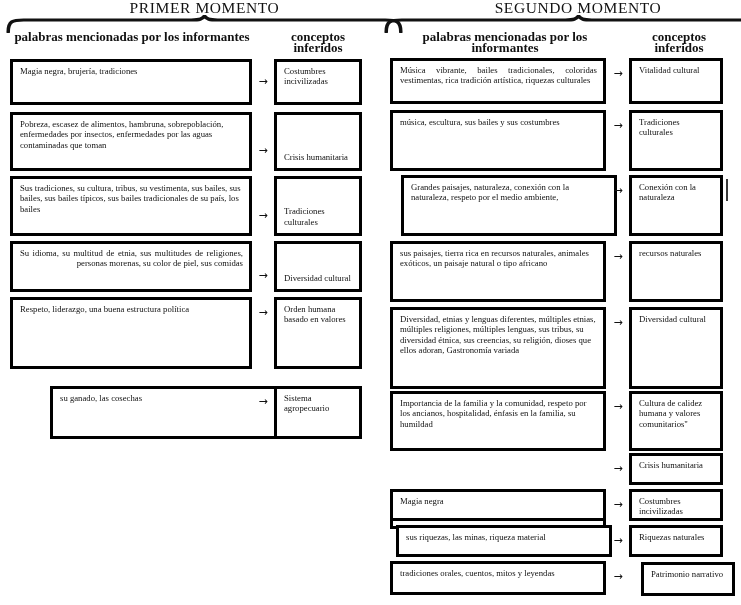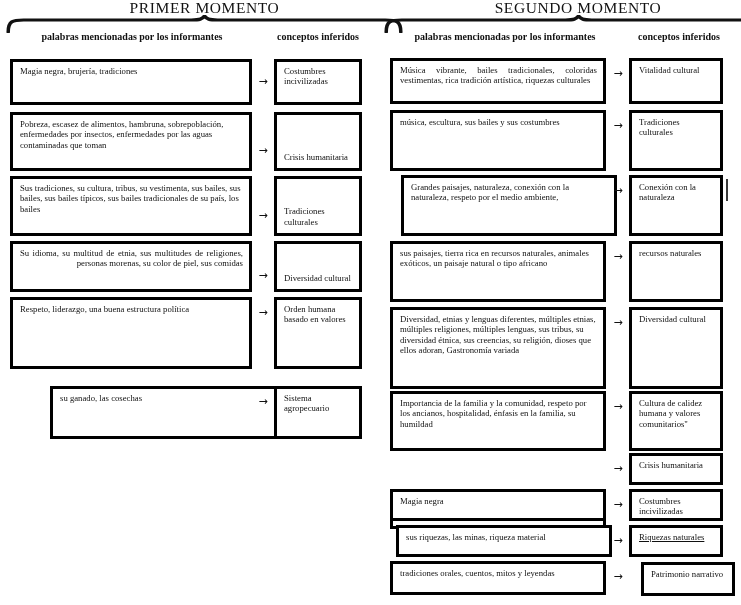--- a/index.html
+++ b/index.html
@@ -38,21 +38,21 @@
     width:calc(100% - 12px);
     height:18px;
     pointer-events:none;
   }
   .brace svg{display:block;width:100%;height:100%;}
 
   
   .subheader{
     position:absolute;
     font-weight:bold;
-    font-size:10px;
+    font-size:13px;
     line-height:11px;
     text-align:center;
     font-family:"Liberation Serif","DejaVu Serif",serif;
   }
 
   
   .box{
     position:absolute;
     background:#ffffff;
     border:1px solid #000;
@@ -227,21 +227,21 @@
     </div>
     <div class="arrow" style="left:232px;top:499px;">→</div>
     <div class="box" style="left:253px;top:491px;width:90px;height:28px;">
       <span class="txt">Costumbres incivilizadas</span>
     </div>
 
     <div class="box" style="left:20px;top:527px;width:212px;height:28px;">
       <span class="txt">sus riquezas, las minas, riqueza material</span>
     </div>
     <div class="arrow" style="left:232px;top:535px;">→</div>
-    <div class="box" style="left:253px;top:527px;width:90px;height:28px;text-decoration:underline;">
+    <div class="box" style="left:253px;top:527px;width:90px;height:28px;">
       <span class="txt">Riquezas naturales</span>
     </div>
 
     <div class="box" style="left:14px;top:563px;width:212px;height:30px;">
       <span class="txt">tradiciones orales, cuentos, mitos y leyendas</span>
     </div>
     <div class="arrow" style="left:232px;top:571px;">→</div>
     <div class="box" style="left:253px;top:564px;width:90px;height:30px;margin-left:12px;">
       <span class="txt">Patrimonio narrativo</span>
     </div>

